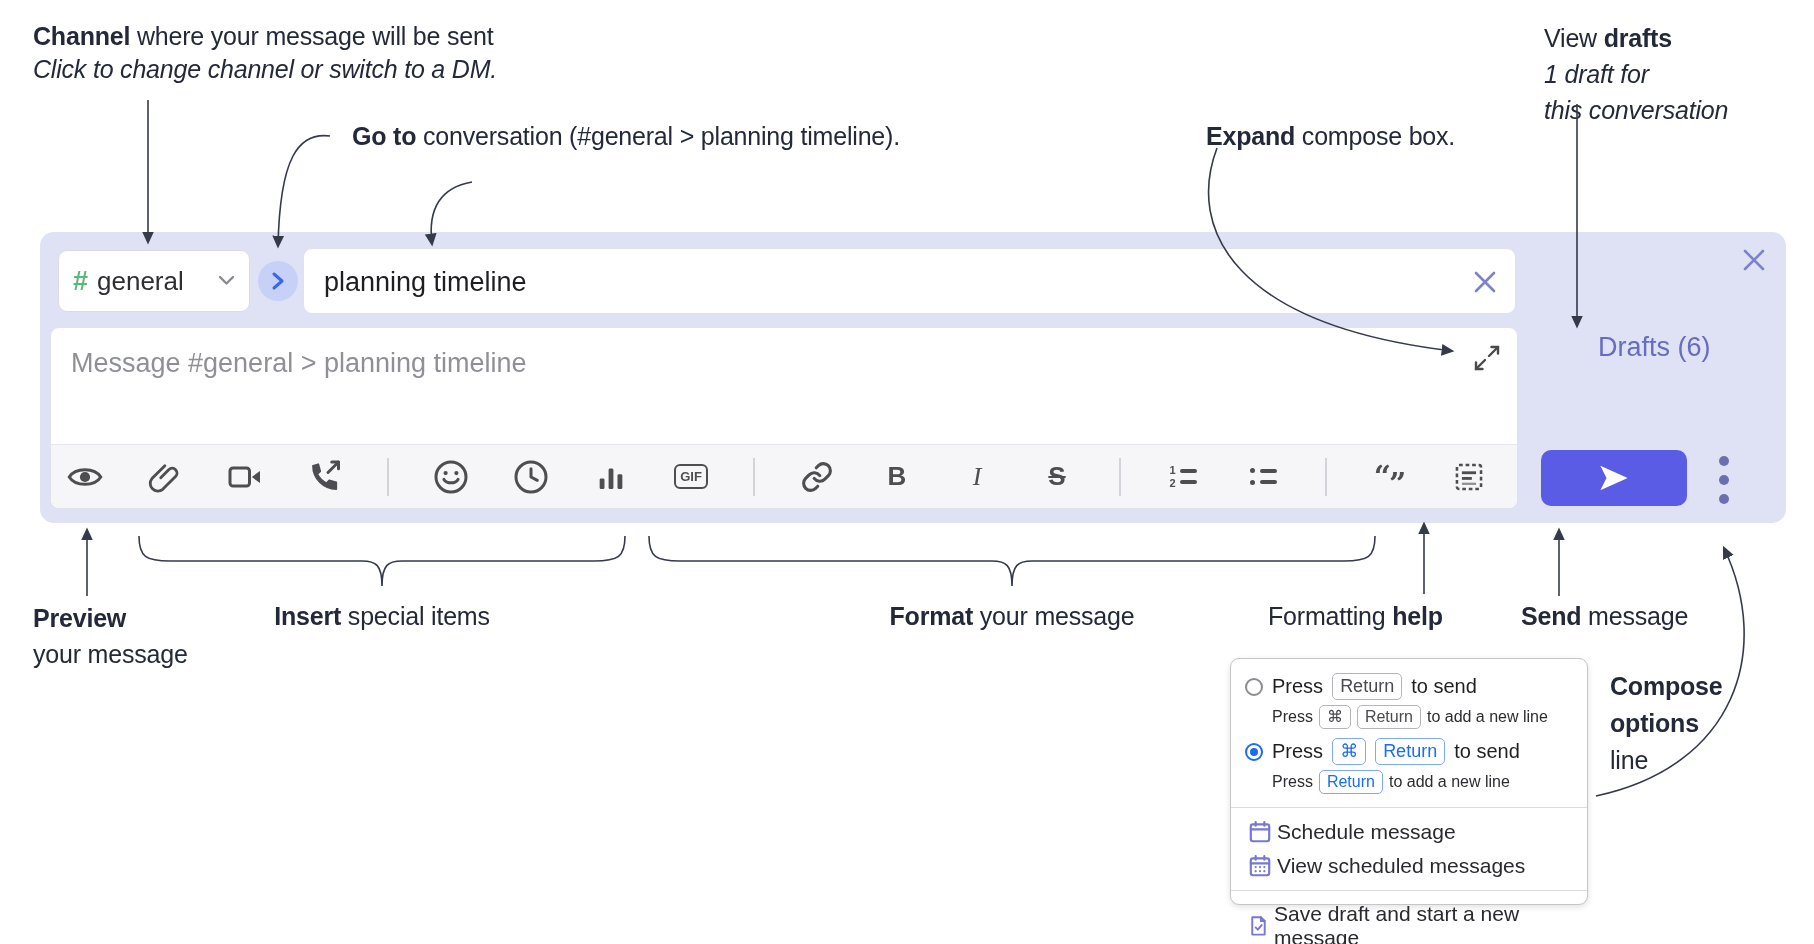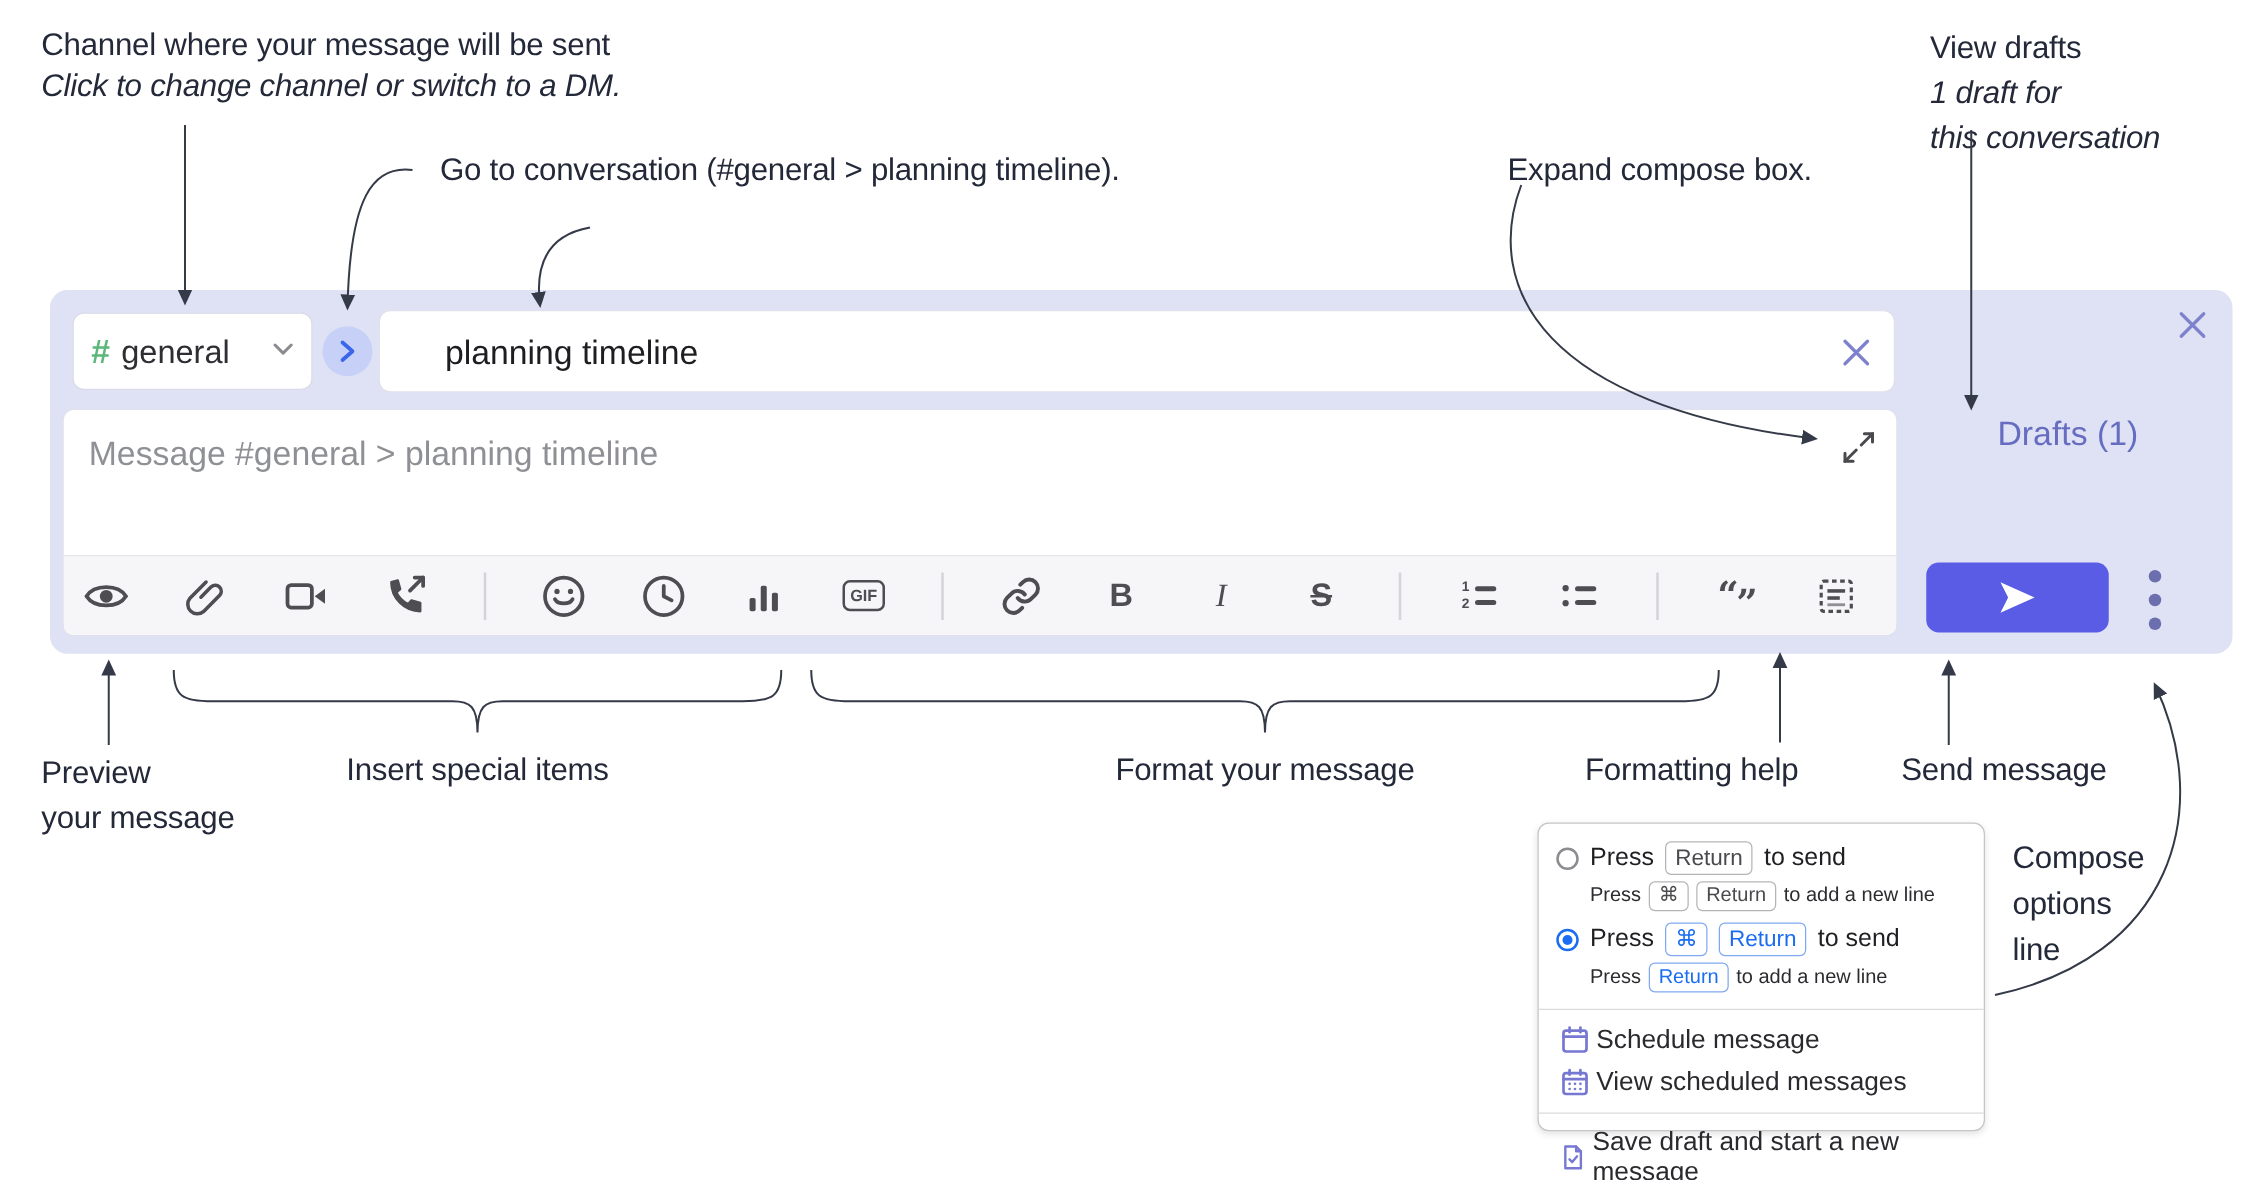--- a/index.html
+++ b/index.html
@@ -1,35 +1,35 @@
 <!DOCTYPE html>
 <html><head>
 <meta charset="utf-8">
 <style>
   html,body{margin:0;padding:0;background:#fff;}
   #stage{position:relative;width:1814px;height:944px;background:#fff;overflow:hidden;
          font-family:"Liberation Sans",sans-serif;color:#232939;}
   .lbl{position:absolute;font-size:25px;line-height:33px;letter-spacing:-0.2px;color:#232939;white-space:nowrap;}
-  .lbl b{font-weight:400;margin-top:40px;}
+  .lbl b{font-weight:700;margin-top:40px;}
   .it{font-style:italic;}
   .overlay{position:absolute;left:0;top:0;pointer-events:none;}
 
   
   .compose{position:absolute;left:40px;top:232px;width:1746px;height:291px;background:#dfe2f4;border-radius:14px;}
   .chan{position:absolute;left:18px;top:18px;width:192px;height:62px;background:#fff;border:1px solid #d9dbe8;
         border-radius:9px;display:flex;align-items:center;padding:0 14px;box-sizing:border-box;gap:9px;cursor:pointer;}
   .chan .hash{color:#5cb87a;font-size:27px;font-weight:700;}
   .chan .cname{color:#2e2e33;font-size:26px;}
   .chan .chev{margin-left:auto;}
   .goto{position:absolute;left:218px;top:29px;width:40px;height:40px;border-radius:50%;background:#c7d0f7;
         display:flex;align-items:center;justify-content:center;cursor:pointer;}
   .topic{position:absolute;left:263px;top:16px;width:1213px;height:66px;background:#fff;border:1px solid #e0e1ec;
          border-radius:9px;box-sizing:border-box;}
   .topic input{position:absolute;left:18px;top:0;width:1120px;height:64px;border:0;outline:0;font-size:27px;
-         color:#1e1e22;font-family:"Liberation Sans",sans-serif;background:transparent;margin-left:32px;}
+         color:#1e1e22;font-family:"Liberation Sans",sans-serif;background:transparent;}
   .tclear{position:absolute;right:14px;top:17px;width:32px;height:32px;cursor:pointer;}
   .xclose{position:absolute;right:18px;top:14px;width:28px;height:28px;cursor:pointer;}
   .msg{position:absolute;left:10px;top:95px;width:1468px;height:182px;background:#fff;border:1px solid #e0e1ec;
        border-radius:9px;box-sizing:border-box;overflow:hidden;}
   .placeholder{position:absolute;left:20px;top:20px;font-size:27px;color:#8f9095;}
   .expand{position:absolute;right:15px;top:15px;width:30px;height:30px;cursor:pointer;}
   .toolbar{position:absolute;left:0;bottom:0;width:100%;height:64px;background:#f6f6f8;border-top:1px solid #e6e6ea;
            display:flex;align-items:center;padding-left:16px;box-sizing:border-box;gap:44px;}
   .tbi{width:36px;height:36px;display:flex;align-items:center;justify-content:center;color:#4d4d52;cursor:pointer;flex:none;}
   .tbdiv{width:2px;height:38px;background:#d3d3d9;flex:none;}
@@ -270,21 +270,21 @@
         <span class="tbi">
           <span class="sqrtw"><span>√</span><span class="sx">x</span></span>
         </span>
         <span class="tbdiv"></span>
         <span class="tbi">
             <span class="glyphH">?</span>
           </span>
       </div>
     </div>
 
-    <div class="drafts">Drafts (1)</div>
+    <div class="drafts">Drafts (6)</div>
 
     <div class="sendbtn">
       <svg width="34" height="30" viewBox="0 0 24 22">
           <polygon points="2,2 22,11 2,20 6.5,11" fill="#ffffff"></polygon>
         </svg>
     </div>
 
     <div class="kebab">
         <i></i>
         <i></i>

